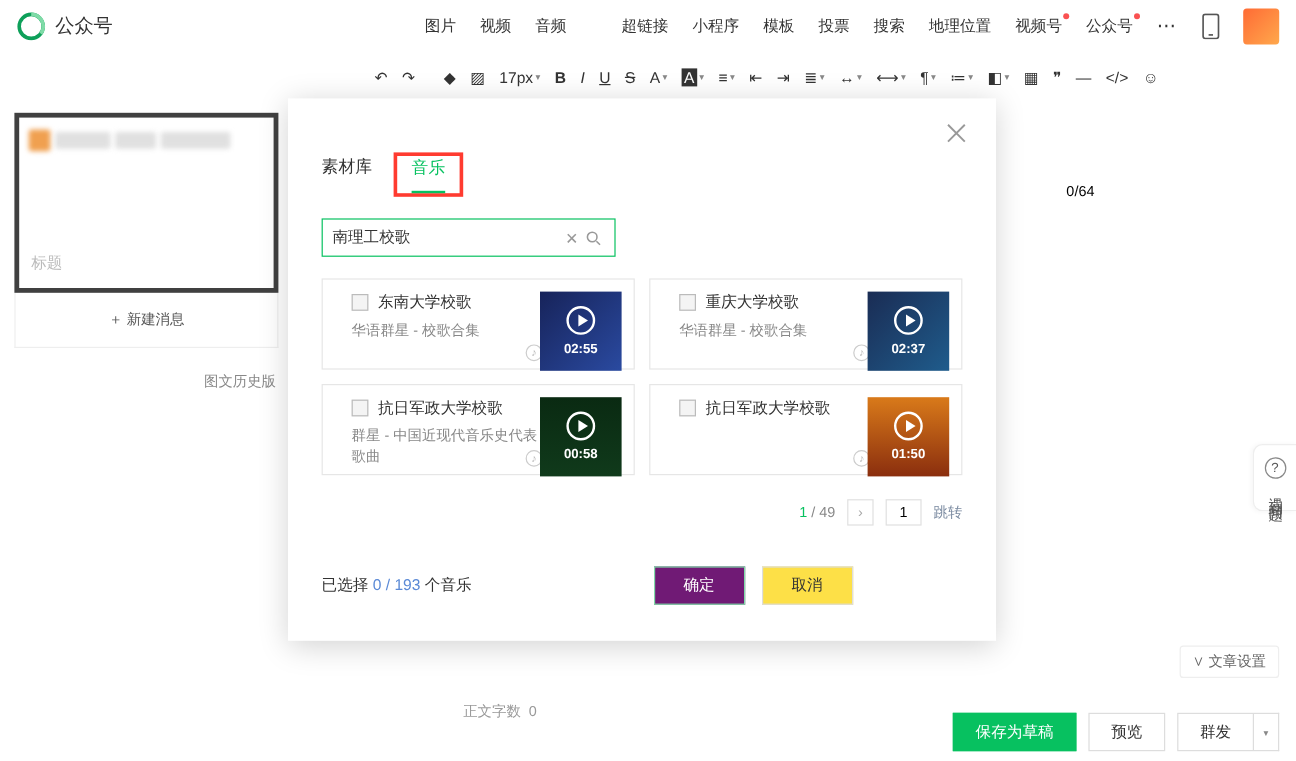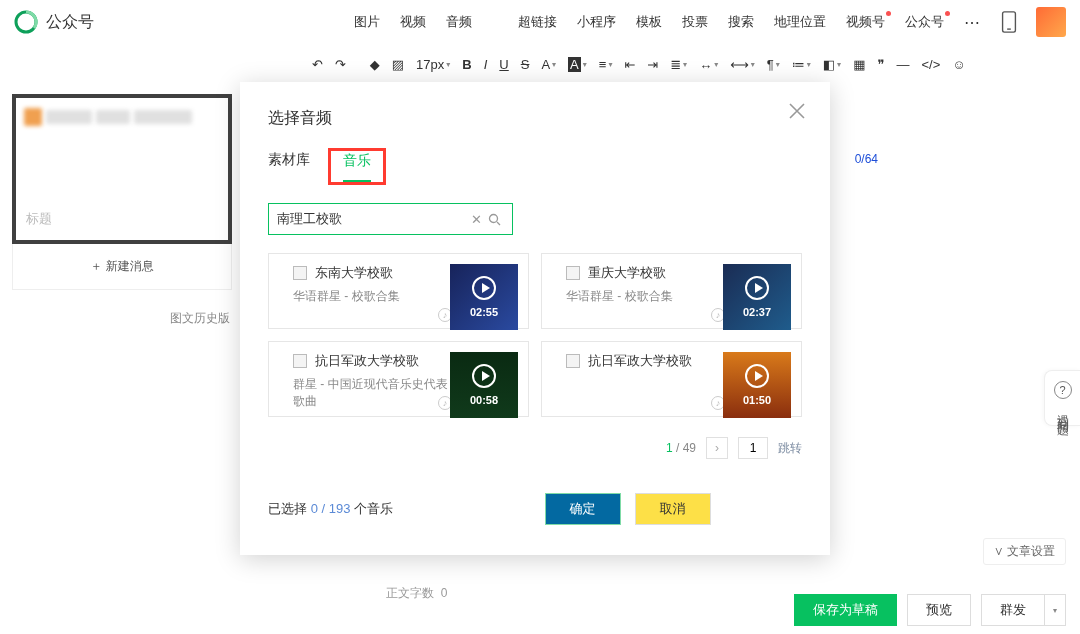--- a/index.html
+++ b/index.html
@@ -26,21 +26,21 @@
 
 .left-col { position: absolute; left: 12px; top: 94px; width: 220px; }
 .article-card { border: 4px solid #404040; padding: 10px 8px 40px 8px; background: #fff; position: relative; height: 150px; }
 .pixelated-title { display: flex; align-items: center; gap: 4px; margin-bottom: 6px; }
 .pix-block { background: #e0e0e0; border-radius: 2px; filter: blur(2px); }
 .art-placeholder { position:absolute; bottom:12px; left:10px; font-size:13px; color:#bbb; }
 .new-msg { text-align:center; padding: 14px 0; font-size:12px; color:#555; border:1px solid #eee; border-top:none; }
 .history { text-align:right; font-size:12px; color:#888; padding: 20px 2px 0 0; }
 
 
-.char-count { position: absolute; right: 202px; top: 152px; font-size: 12px; color: #1d4ed8; }
+.char-count { position: absolute; right: 168px; top: 152px; font-size: 12px; color: #000000; }
 .article-settings { position: absolute; right: 14px; top: 538px; font-size: 12px; color: #666; background:#fff; border:1px solid #eee; padding:4px 10px; border-radius:3px;}
 .help-float { position: absolute; right: 0; top: 370px; width: 36px; background: #fff; border: 1px solid #eee; border-right:none; border-radius: 8px 0 0 8px; padding: 10px 0 8px 0; text-align: center; font-size: 12px; color: #555; box-shadow: -1px 0 4px rgba(0,0,0,.04);}
 .help-float .q { width:18px; height:18px; border:1.5px solid #888; border-radius:50%; display:inline-flex; align-items:center; justify-content:center; font-size:11px; margin-bottom:4px; }
 .help-float .col { writing-mode: vertical-rl; letter-spacing: 3px; margin: 2px auto 0; }
 
 
 .footer { position:absolute; left: 386px; right: 14px; bottom: 8px; display:flex; align-items:center; }
 .wordcount { font-size: 12px; color: #999; }
 .footer-btns { margin-left:auto; display:flex; gap:10px;margin-top:34px; }
 .btn { height: 32px; padding: 0 18px; border:1px solid #ddd; background:#fff; font-size:13px; color:#333; cursor:pointer; display:inline-flex; align-items:center; }
@@ -80,21 +80,21 @@
 .pager { margin-top:20px; display:flex; align-items:center; justify-content:flex-end; gap:10px; font-size:12px; color:#888; }
 .pager .cur { color:#07c160; }
 .pg-btn { width:22px; height:22px; border:1px solid #e0e0e0; display:inline-flex; align-items:center; justify-content:center; color:#aaa; }
 .pg-in { width:30px; height:22px; border:1px solid #e0e0e0; text-align:center; font-size:12px; }
 
 .modal-footer { margin-top:34px; display:flex; align-items:center; }
 .sel-info { font-size:13px; color:#333; }
 .sel-info .n { color:#5b8ad6; }
 .mf-btns { margin:0 auto; display:flex; gap:14px; transform: translateX(30px);}
 .mbtn { height:32px; padding:0 24px; border:1px solid #ddd; background:#fde047; font-size:13px; color:#333; cursor:pointer; }
-.mbtn.ok { background:#0369a1; border-color:#7fdba7; color:#fff; }
+.mbtn.ok { background:#701a75; border-color:#7fdba7; color:#fff; }
 
 svg { display:block; }
 </style>
 </head>
 <body>
 
 <div class="top-header">
   <div class="logo-area">
     <svg class="logo-swirl" viewBox="0 0 24 24">
         <circle cx="12" cy="12" r="10" fill="none" stroke="#0ea05a" stroke-width="3"></circle>
@@ -201,21 +201,20 @@
       <button class="btn">群发</button>
       <button class="btn split-r">
           <span class="caret">▾</span>
         </button>
     </span>
   </div>
 </div>
 
 <div class="modal-mask"></div>
 <div class="modal">
-  <div class="modal-title">选择音频</div>
   <svg class="close-x" viewBox="0 0 22 22">
       <path d="M4 4l14 14M18 4L4 18" stroke="#999" stroke-width="1.6"></path>
     </svg>
 
   <div class="tabs">
     <div class="tab">素材库</div>
     <div class="red-outline">
       <div class="tab active">音乐</div>
     </div>
   </div>

